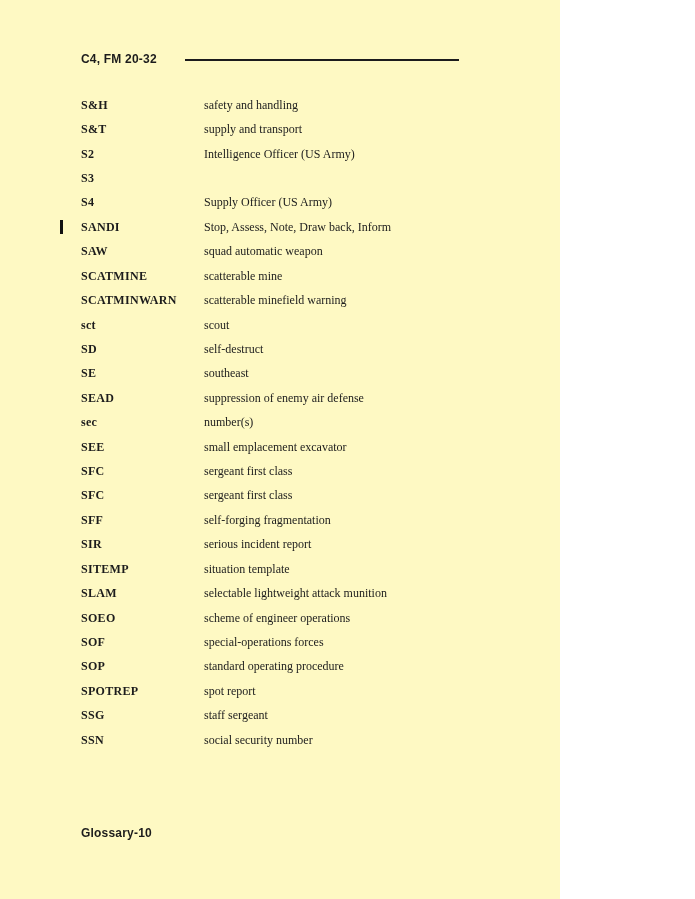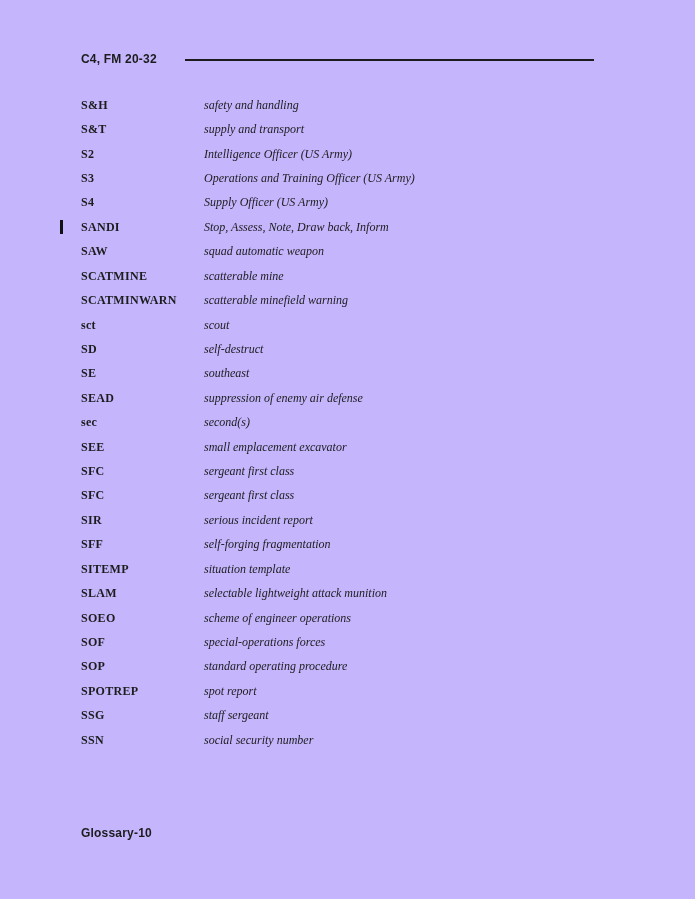--- a/index.html
+++ b/index.html
@@ -2,23 +2,23 @@
 <html><head>
 <meta charset="utf-8">
 <style>
   html, body {
     margin: 0;
     padding: 0;
     background: #ffffff;
   }
   .page {
     position: relative;
-    width: 695px;
+    width: 560px;
     height: 899px;
-    background: #c4b5fd;
+    background: #fef9c3;
     overflow: hidden;
     font-family: "Liberation Serif", serif;
     color: #1c1c1c;
   }
   
   .page-header {
     position: absolute;
     left: 81px;
     top: 51px;
     right: 101px;
@@ -64,21 +64,20 @@
   .term {
     flex: 0 0 123px;
     font-weight: bold;
     font-size: 12px;
     letter-spacing: 0.3px;
     white-space: nowrap;
   }
   .def {
     font-size: 12px;
     white-space: nowrap;
-    font-style: italic;
   }
   
   .page-footer {
     position: absolute;
     left: 81px;
     top: 823px;
   }
   .footer-label {
     font-family: "Liberation Sans", sans-serif;
     font-weight: bold;
@@ -111,21 +110,20 @@
 
     <div class="row">
 
       <span class="term">S2</span>
       <span class="def">Intelligence Officer (US Army)</span>
     </div>
 
     <div class="row">
 
       <span class="term">S3</span>
-      <span class="def">Operations and Training Officer (US Army)</span>
     </div>
 
     <div class="row">
 
       <span class="term">S4</span>
       <span class="def">Supply Officer (US Army)</span>
     </div>
 
     <div class="row">
       <span class="changebar"></span>
@@ -171,21 +169,21 @@
 
     <div class="row">
 
       <span class="term">SEAD</span>
       <span class="def">suppression of enemy air defense</span>
     </div>
 
     <div class="row">
 
       <span class="term">sec</span>
-      <span class="def">second(s)</span>
+      <span class="def">number(s)</span>
     </div>
 
     <div class="row">
 
       <span class="term">SEE</span>
       <span class="def">small emplacement excavator</span>
     </div>
 
     <div class="row">
 
@@ -194,28 +192,28 @@
     </div>
 
     <div class="row">
 
       <span class="term">SFC</span>
       <span class="def">sergeant first class</span>
     </div>
 
     <div class="row">
 
+      <span class="term">SFF</span>
+      <span class="def">self-forging fragmentation</span>
+    </div>
+
+    <div class="row">
+
       <span class="term">SIR</span>
       <span class="def">serious incident report</span>
-    </div>
-
-    <div class="row">
-
-      <span class="term">SFF</span>
-      <span class="def">self-forging fragmentation</span>
     </div>
 
     <div class="row">
 
       <span class="term">SITEMP</span>
       <span class="def">situation template</span>
     </div>
 
     <div class="row">
 

